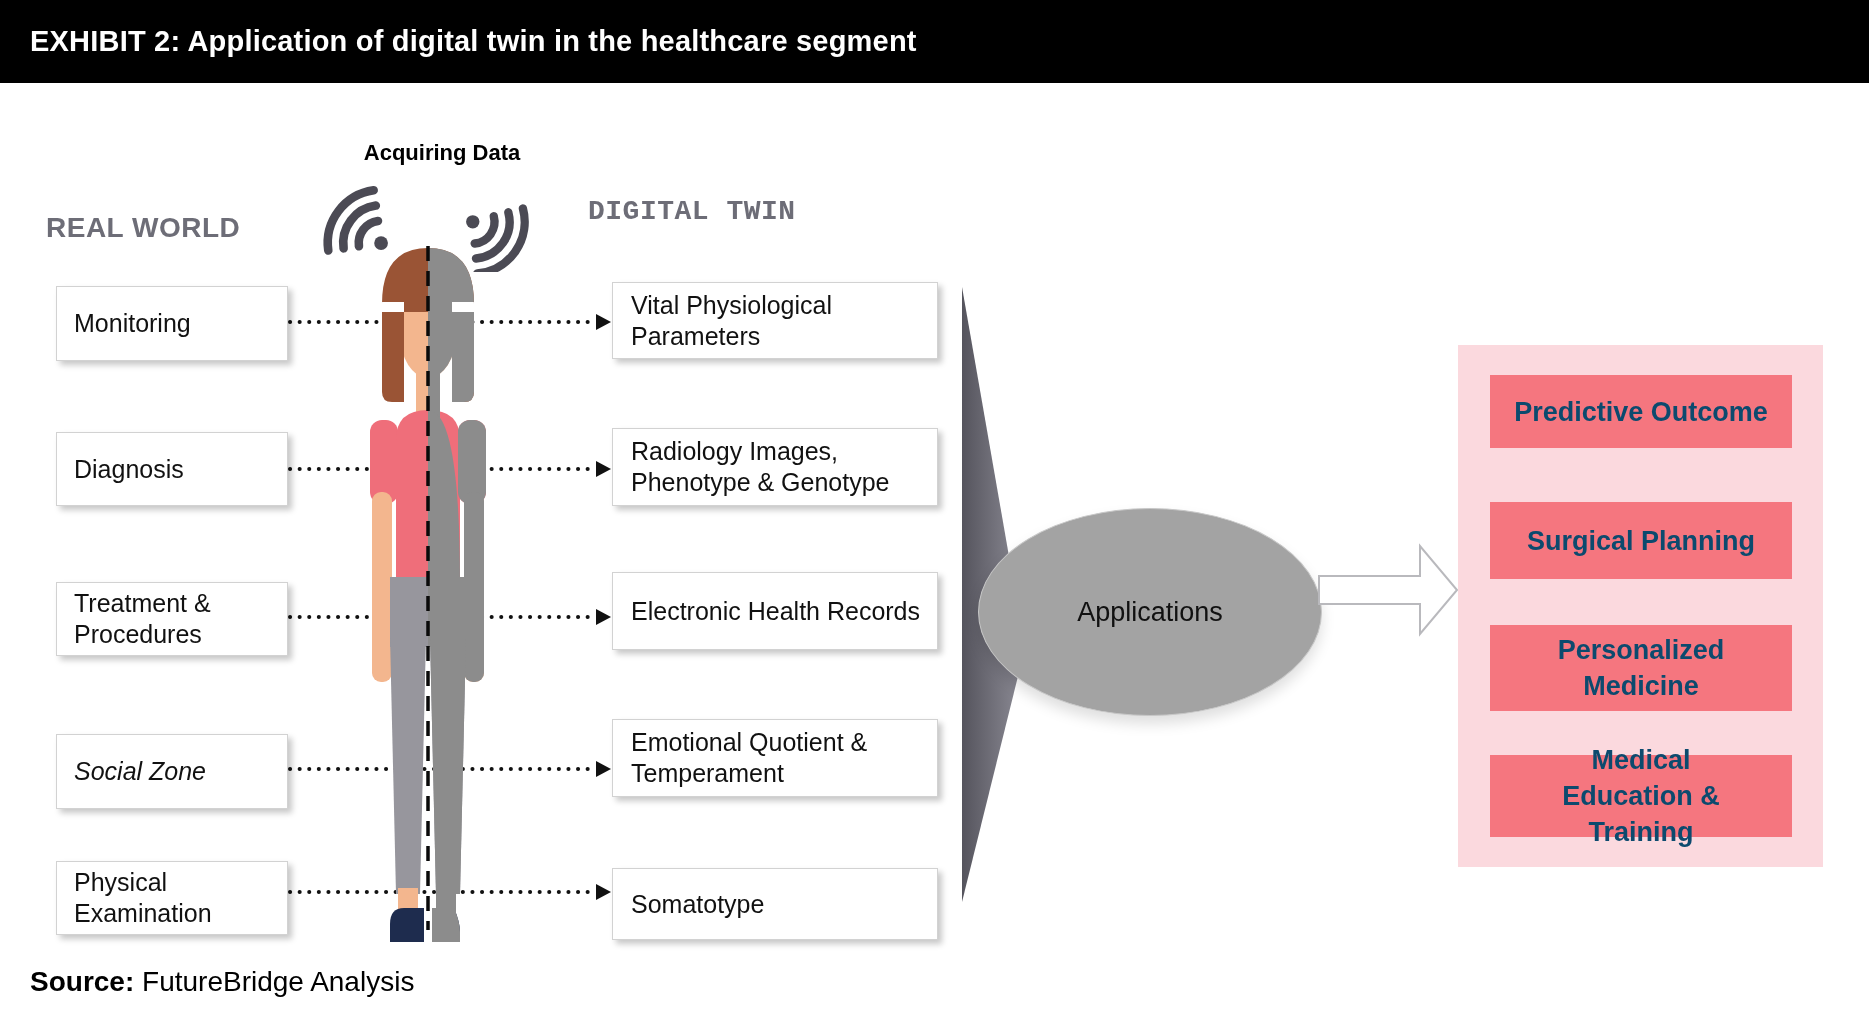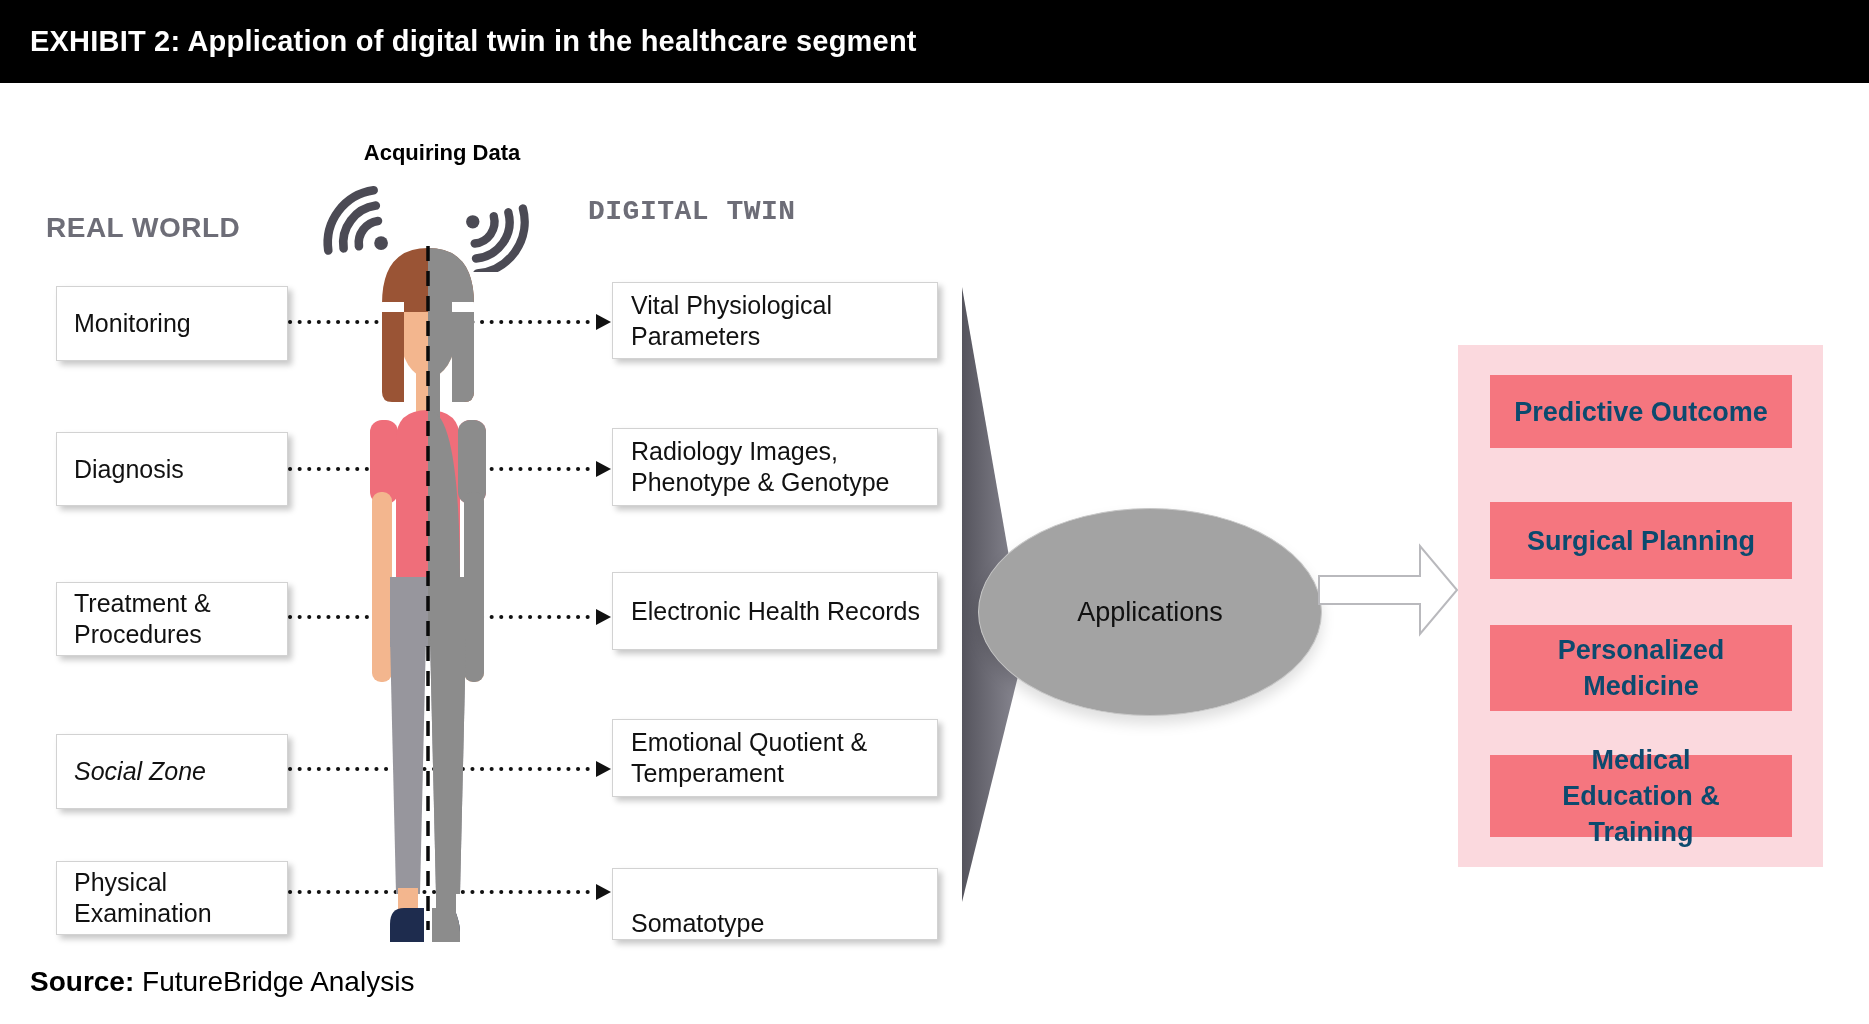--- a/index.html
+++ b/index.html
@@ -55,21 +55,21 @@
   .box-right{left:612px;width:326px;padding-left:18px;}
   #lw-0{top:286px;height:75px;}
   #lw-1{top:432px;height:74px;}
   #lw-2{top:582px;height:74px;}
   #lw-3{top:734px;height:75px;font-style:italic;}
   #lw-4{top:861px;height:74px;}
   #dt-0{top:282px;height:77px;}
   #dt-1{top:428px;height:78px;}
   #dt-2{top:572px;height:78px;}
   #dt-3{top:719px;height:78px;}
-  #dt-4{top:868px;height:72px;align-items:flex-end;}
+  #dt-4{top:868px;height:72px;}
   .person-svg{position:absolute;left:336px;top:242px;z-index:2;}
   .wifi-svg{position:absolute;z-index:2;}
   #wifi-left{left:314px;top:176px;}
   #wifi-right{left:446px;top:180px;}
   .ellipse{
     position:absolute;left:978px;top:508px;width:344px;height:208px;
     background:#a3a3a3;border:1.5px solid #c7c7c7;border-radius:50%;
     box-shadow:0 8px 14px rgba(0,0,0,0.13);
     display:flex;align-items:center;justify-content:center;
     font-size:27px;color:#111;z-index:3;

